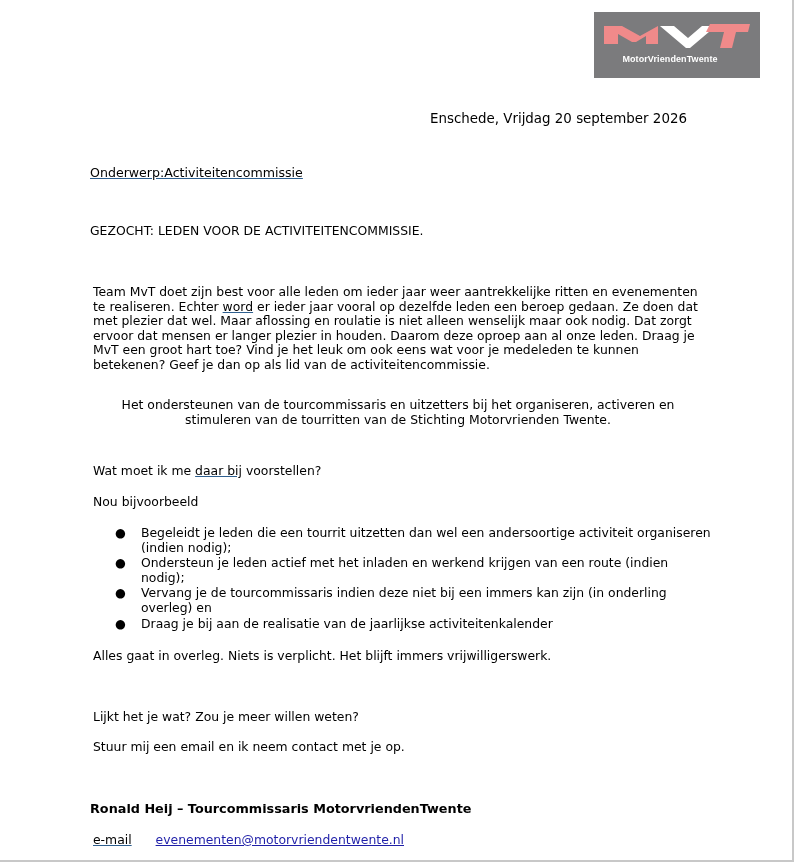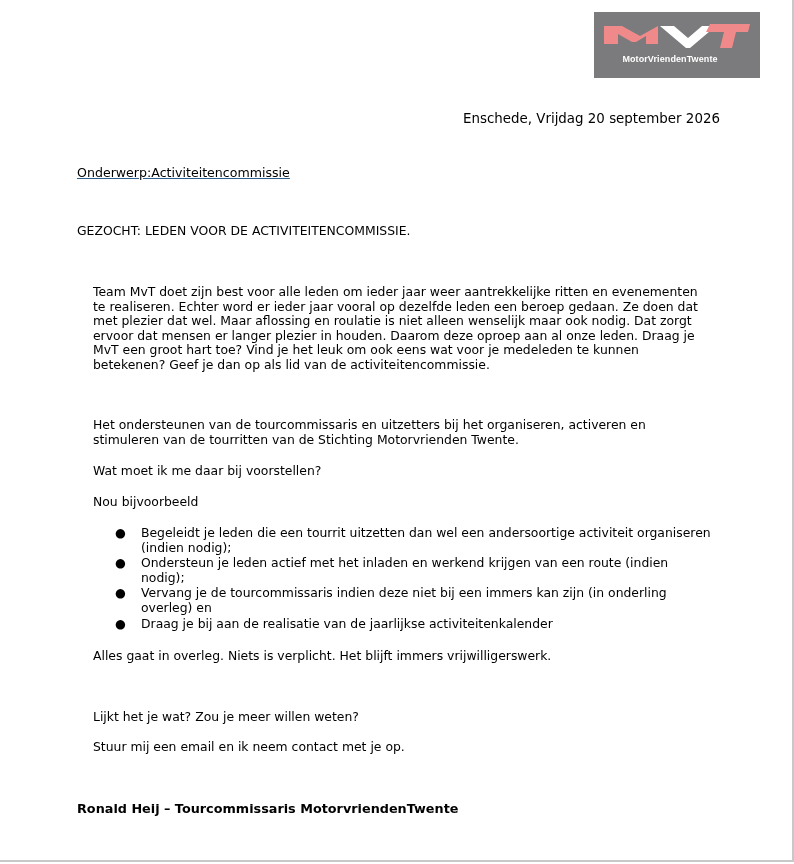--- a/index.html
+++ b/index.html
@@ -2,39 +2,39 @@
 <html><head>
 <meta charset="utf-8">
 <style>
   html, body { margin:0; padding:0; }
   body { width:794px; height:864px; background:#fff; position:relative; overflow:hidden;
          font-family:"DejaVu Sans", sans-serif; font-size:12.4px; color:#000; }
   .page { position:absolute; left:0; top:0; width:792px; height:860px; border-right:2px solid #c8c8c8; border-bottom:2px solid #c8c8c8; }
   .logo { position:absolute; left:594px; top:12px; width:166px; height:66px; background:#7b7b7d; }
   .logo svg { position:absolute; left:8px; top:6px; }
   .logo .tag { position:absolute; left:0; width:152px; top:42px; text-align:center; color:#fff; font-weight:bold; font-size:9px; font-family:"Liberation Sans", sans-serif; letter-spacing:0.1px; }
-  .abs { position:absolute; left:77px; white-space:nowrap; }
-  .date { position:absolute; left:463px; top:111px; font-size:13.4px;text-align:center; }
+  .abs { position:absolute; left:90px; white-space:nowrap; }
+  .date { position:absolute; left:430px; top:111px; font-size:13.4px;text-align:center; }
   .subject { top:165px; text-decoration:underline; text-decoration-color:#2e5f8f; font-size:12.6px; }
   .gezocht { top:223px; }
   .para { position:absolute; left:93px; width:610px; line-height:14.6px; }
   .p1 { top:285px; }
   .p2 { top:389px; }
-  .p3 { top:418px; }
+  .p3 { top:398px;text-align:center; }
   .p4 { top:464px; }
   .p5 { top:495px; }
   .ul { position:absolute; left:93px; top:526px; width:620px; line-height:14.6px; }
   .li { position:relative; padding-left:48px; margin-bottom:1px; }
   .li .bullet { position:absolute; left:22px; top:0; }
   .p6 { top:649px; }
   .p7 { top:710px; }
   .p8 { top:740px; }
   .sig { top:801px; font-weight:bold; font-size:12.8px;text-align:right; }
   .contact { position:absolute; top:832px; left:93px; white-space:nowrap; }
-  .u-blue { text-decoration-color:#2e5f8f; }
+  .u-blue { text-decoration:underline; text-decoration-color:#2e5f8f; }
   .email { color:#1f1fa8; text-decoration:underline; margin-left:20px; }
 </style>
 </head>
 <body>
 
 <div class="page">
 
   <div class="logo">
     <svg width="150" height="34" viewBox="0 0 150 34">
       <polygon points="2,8 20,8 38,18 56,8 56,26 44,26 44,18 34,24 30,24 16,16 16,26 2,26" fill="#f08a8a"></polygon>
@@ -65,13 +65,17 @@
     <div class="li"><span class="bullet">●</span><span>Vervang je de tourcommissaris indien deze niet bij een immers kan zijn (in onderling overleg) en</span></div>
     <div class="li"><span class="bullet">●</span><span>Draag je bij aan de realisatie van de jaarlijkse activiteitenkalender</span></div>
   </div>
 
   <div class="para p6">Alles gaat in overleg. Niets is verplicht. Het blijft immers vrijwilligerswerk.</div>
   <div class="para p7">Lijkt het je wat? Zou je meer willen weten?</div>
   <div class="para p8">Stuur mij een email en ik neem contact met je op.</div>
 
   <div class="abs sig">Ronald Heij – Tourcommissaris MotorvriendenTwente</div>
 
+  <div class="contact">
+    <span class="u-blue">e-mail</span>
+    <span class="email">evenementen@motorvriendentwente.nl</span>
+  </div>
 </div>
 
 </body></html>

